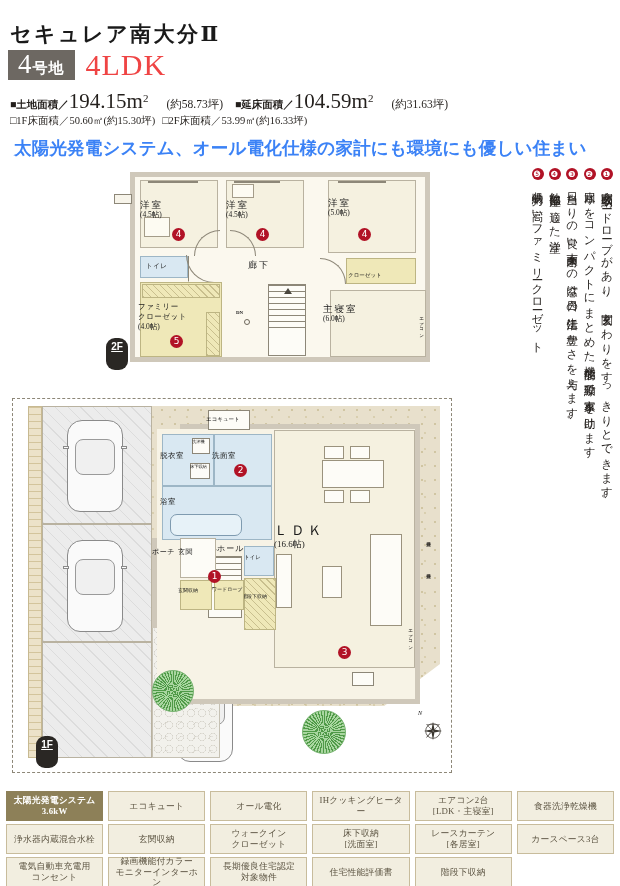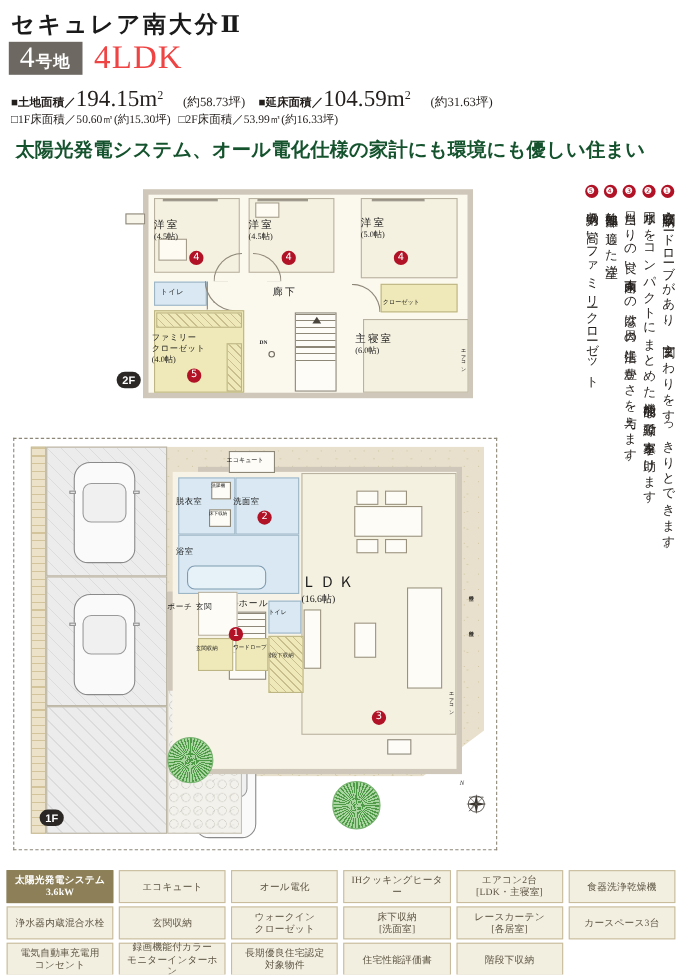--- a/index.html
+++ b/index.html
@@ -9,21 +9,21 @@
   }
   body {
     width: 620px; height: 886px;
     position: relative;
     font-family: "Liberation Serif", "DejaVu Serif", serif;
     color: #231f1c;
     overflow: hidden;
   }
 
   
-  #header { position: absolute; left: 0; top: 4px; width: 620px; height: 168px; }
+  #header { position: absolute; left: 0; top: 16px; width: 620px; height: 168px; }
 
   #estate-name {
     position: absolute; left: 10px; top: 4px;
     font-size: 21px; font-weight: 700;
     letter-spacing: 2.5px;
     color: #1a1a1a;
     white-space: nowrap;
   }
 
   #lot-row { position: absolute; left: 8px; top: 32px; height: 38px; }
@@ -62,21 +62,21 @@
     font-size: 10.5px; letter-spacing: 0px;
     white-space: nowrap;
   }
   #areas-sub .gap { display: inline-block; width: 7px; }
 
   #catch {
     position: absolute; left: 14px; top: 120px;
     font-size: 17.5px; font-weight: 700;
     letter-spacing: 0.2px;
     white-space: nowrap;
-    color: #14532d;
+    color: #3b82f6;
   }
 
   
   #vtext {
     position: absolute; right: 6px; top: 168px;
     width: 150px; height: 400px;
     display: flex; flex-direction: row-reverse;
     align-items: flex-start;
   }
   .vcol {
@@ -146,30 +146,31 @@
     background: #b11226;
     color: #fff;
     font-size: 9px;
     line-height: 13px;
     text-align: center;
     font-family: "DejaVu Sans", sans-serif;
     z-index: 40;
   }
   .floor-badge {
     position: absolute;
-    width: 22px; height: 15px;
+    width: 22px; height: 32px;
     border-radius: 9px;
     background: #2a2724;
     color: #fff;
     font-size: 10px;
     font-weight: 700;
     line-height: 17px;
     text-align: center;
     font-family: "Liberation Sans", sans-serif;
     z-index: 45;
+    text-decoration: underline;
   }
   .hatch {
     background-image: repeating-linear-gradient(
       45deg, #c9bf8e 0 1px, transparent 1px 5px);
   }
   .stair-lines {
     background-image: repeating-linear-gradient(
       to bottom, #8d8778 0 1px, transparent 1px 6px);
   }
   .thinline { position: absolute; background: #8d8778; }

